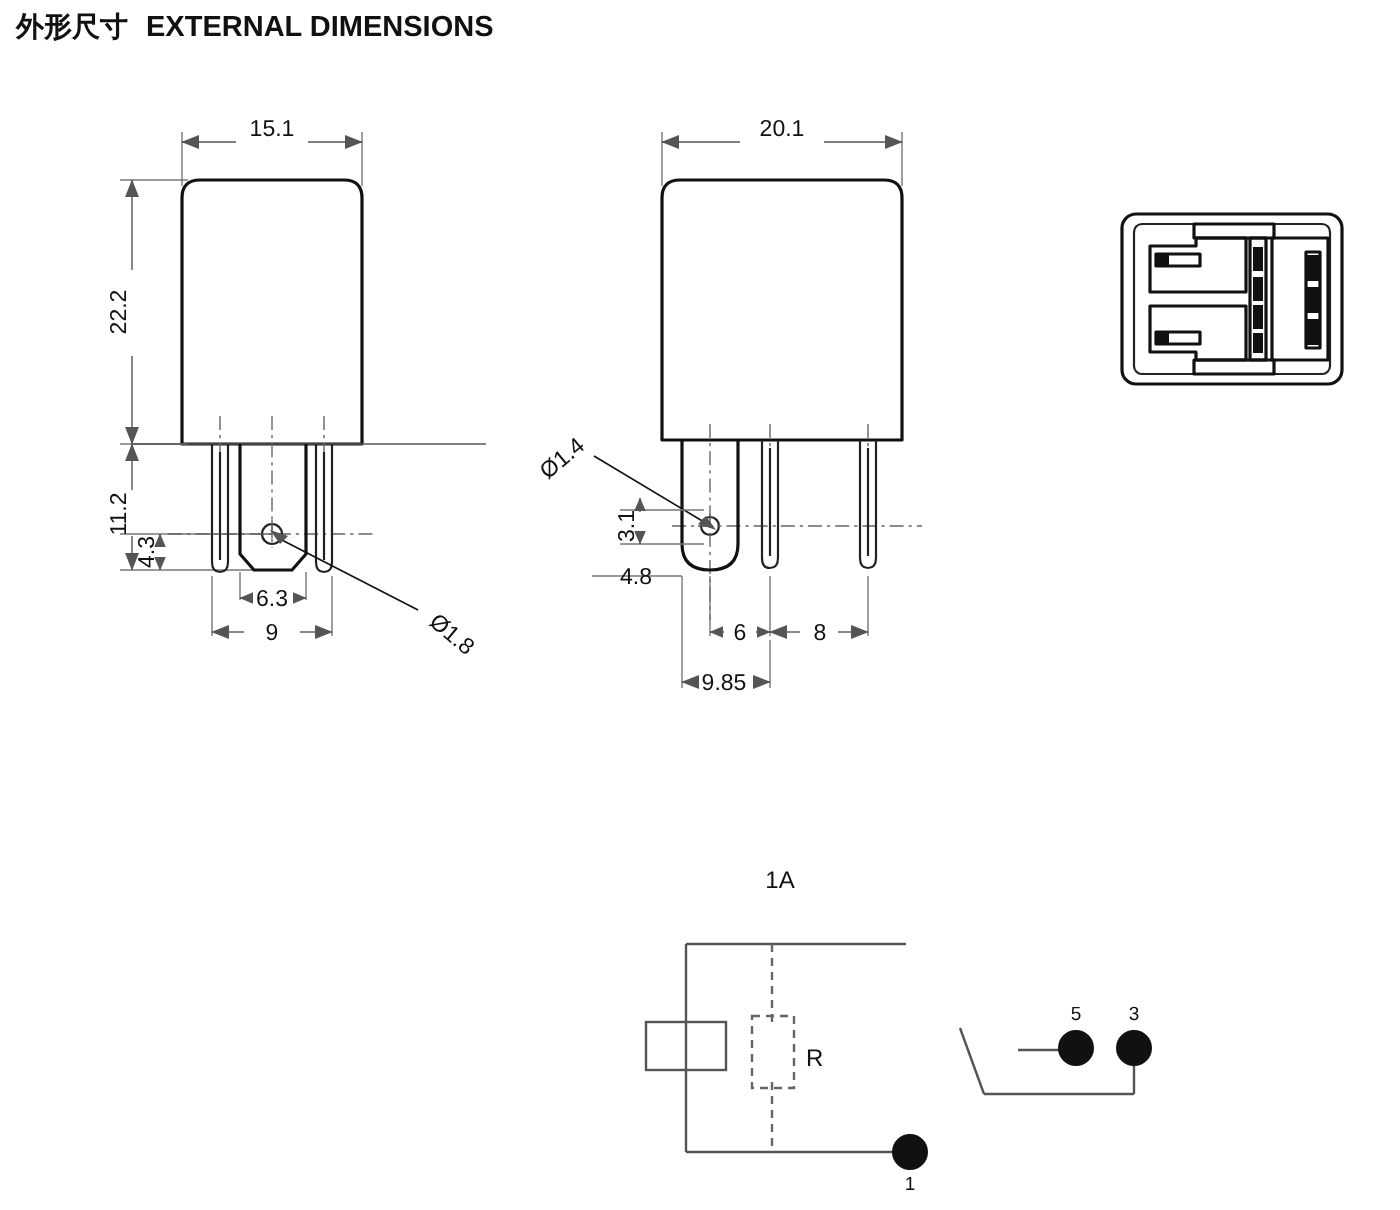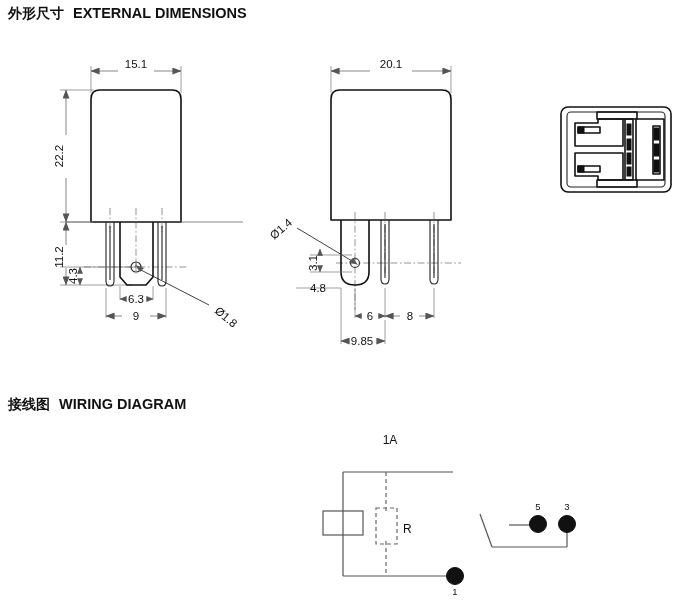--- a/index.html
+++ b/index.html
@@ -80,23 +80,20 @@
 </style>
 </head>
 <body>
 
 <div class="sheet">
 
   <div class="section-title" id="ext-title">
     <span class="title-cn">外形尺寸</span><span class="title-en">EXTERNAL DIMENSIONS</span>
   </div>
 
-  <div class="section-title" id="wir-title">
-    <span class="title-cn">接线图</span><span class="title-en">WIRING DIAGRAM</span>
-  </div>
 
   <svg class="dwg" viewBox="0 0 700 605">
     <defs>
       <marker id="ar" markerWidth="9" markerHeight="7" refX="8.6" refY="3.5" orient="auto" markerUnits="userSpaceOnUse">
         <path d="M0,0 L9,3.5 L0,7 z" class="arrowfill"></path>
       </marker>
       <marker id="arr" markerWidth="9" markerHeight="7" refX="0.4" refY="3.5" orient="auto" markerUnits="userSpaceOnUse">
         <path d="M9,0 L0,3.5 L9,7 z" class="arrowfill"></path>
       </marker>
       <marker id="arsm" markerWidth="7" markerHeight="6" refX="6.7" refY="3" orient="auto" markerUnits="userSpaceOnUse">

